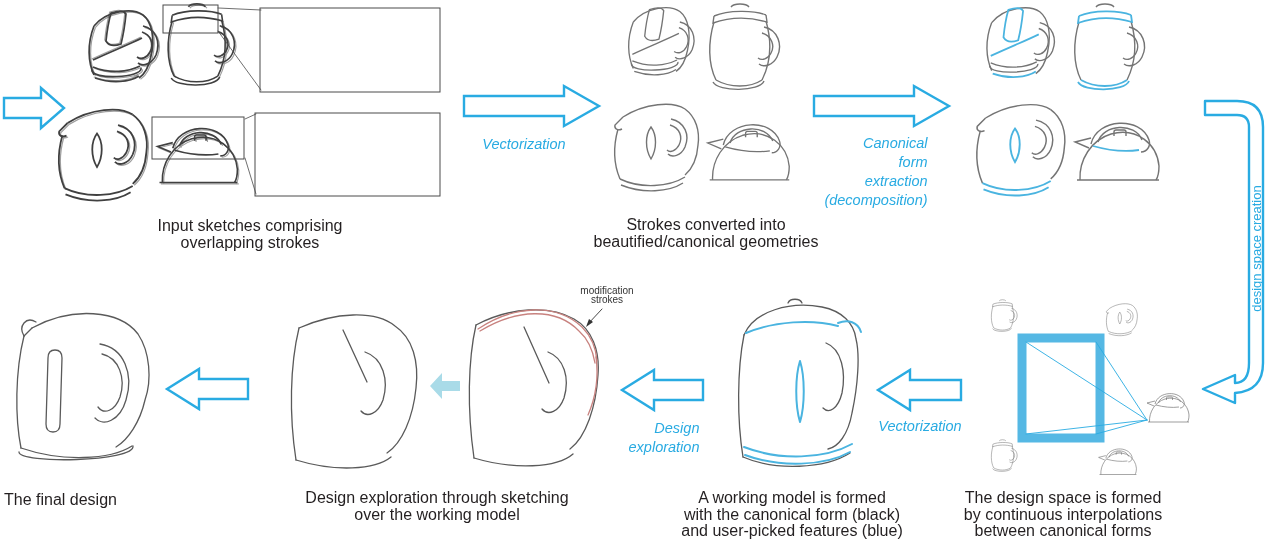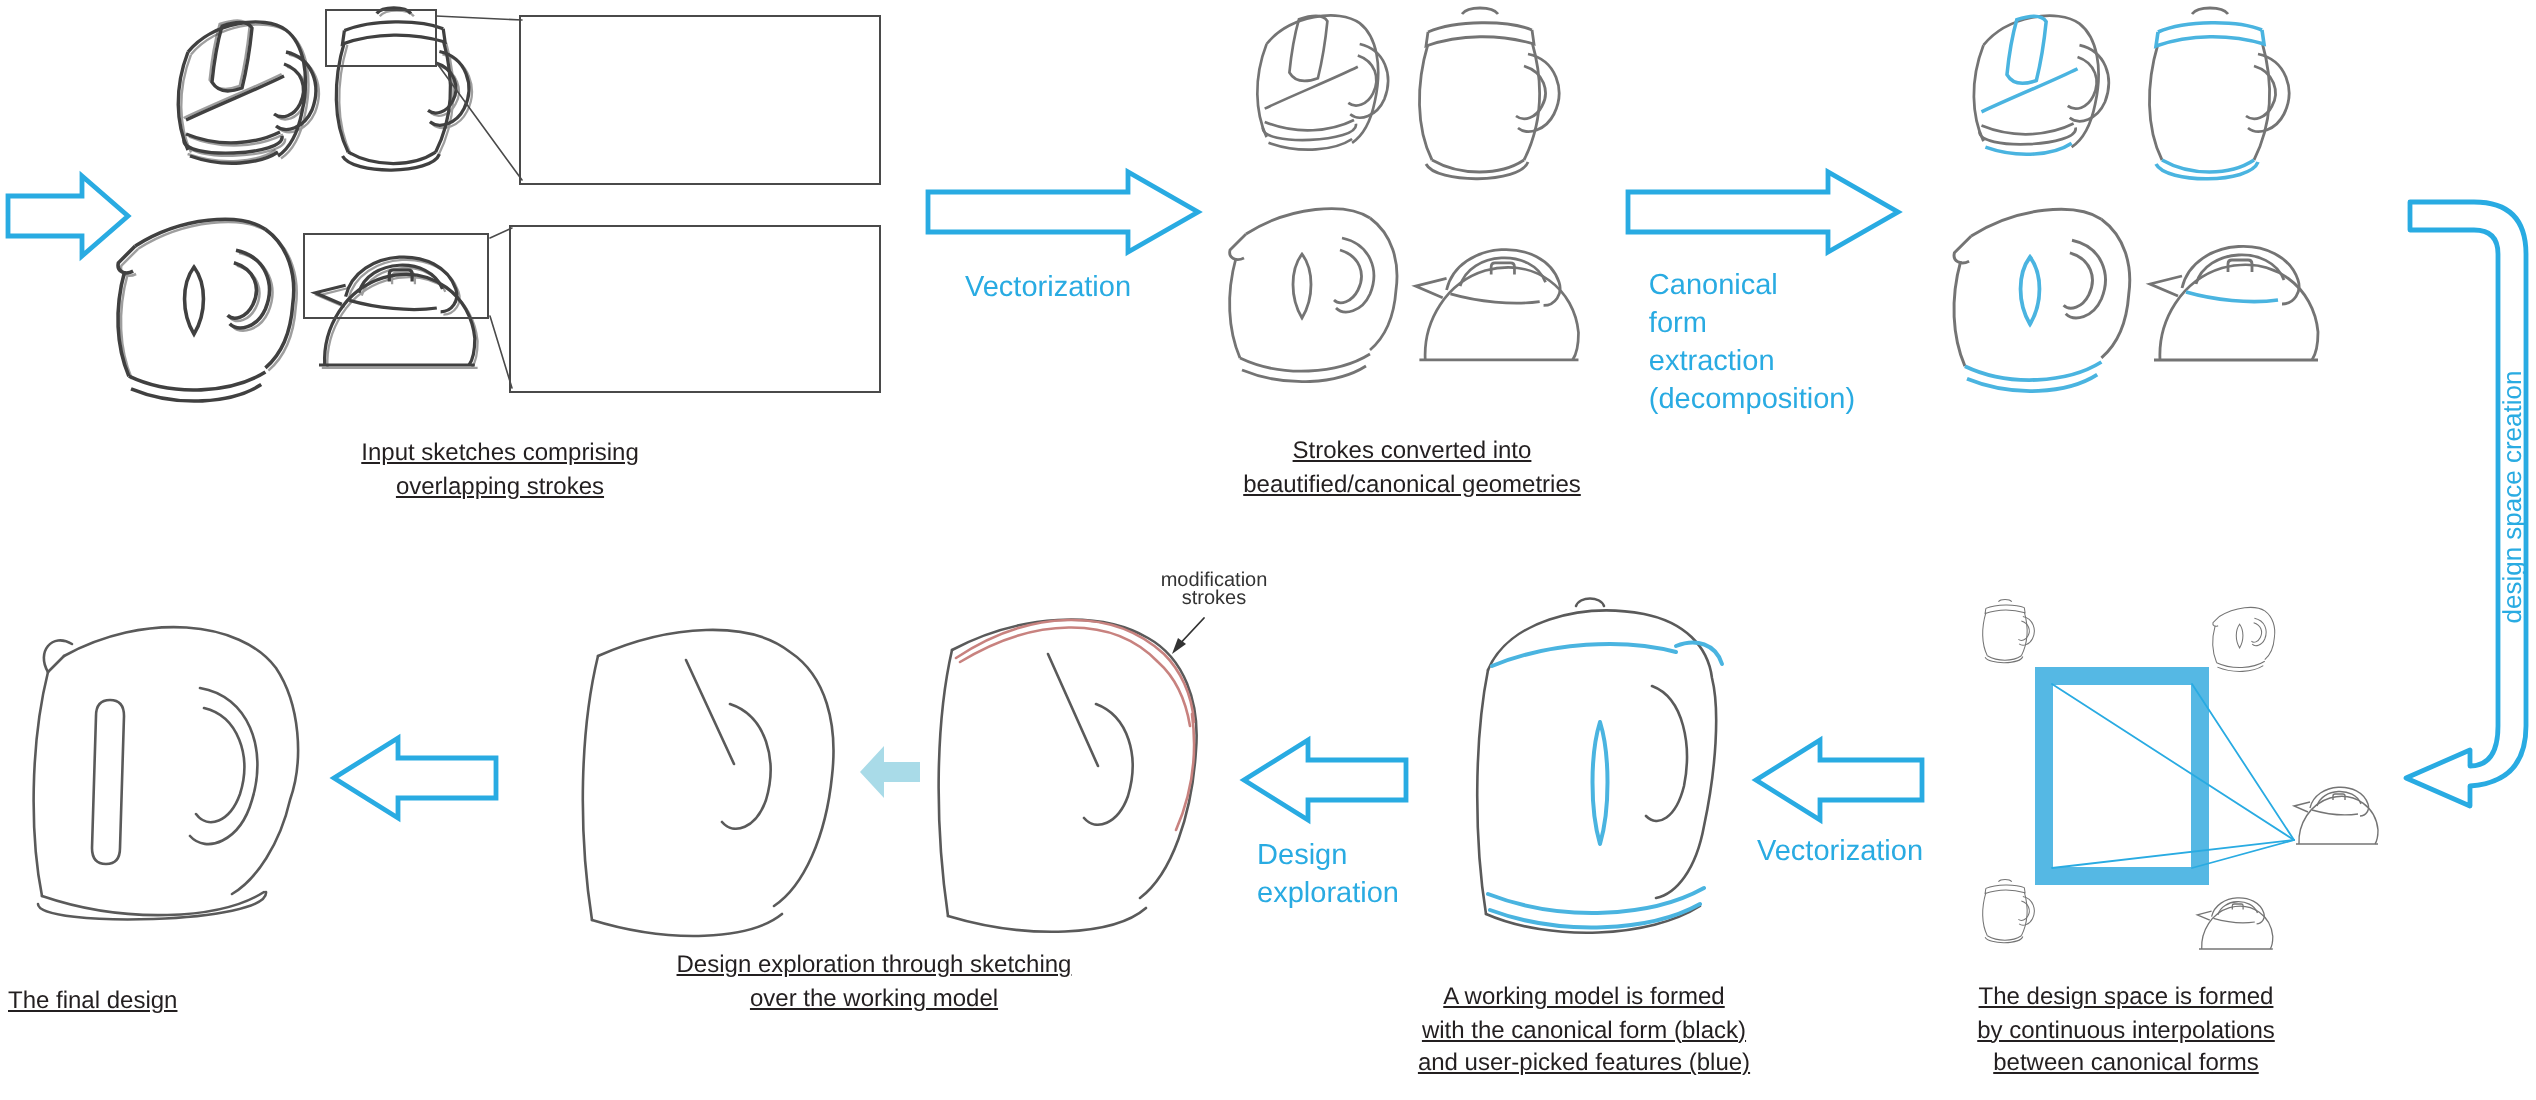--- a/index.html
+++ b/index.html
@@ -17,27 +17,27 @@
   .vec2 path, path.vec2 { stroke:#5a5a5a; stroke-width:1.3px; }
   .featp path { stroke:var(--feature-blue); stroke-width:2px; }
   .redp path { stroke:var(--modification-red); stroke-width:1.3px; }
   .box { fill:none; stroke:#4a4a4a; stroke-width:1px; }
   .thin { stroke:#4a4a4a; stroke-width:0.8px; }
   .oarrow { fill:#ffffff; stroke:var(--accent); stroke-width:2.4px; stroke-linejoin:miter; }
   .parrow { fill:var(--pale-arrow); stroke:none; }
   .dsq { fill:none; stroke:var(--square-blue); stroke-width:9px; }
   .iline { stroke:var(--accent); stroke-width:0.9px; }
   .cap {
-    position:absolute; color:var(--text); font-size:12px; line-height:16.5px;
-    text-align:center; white-space:pre-line; transform:translateX(-50%);text-decoration:underline;
+    position:absolute; color:var(--text); font-size:16px; line-height:16.5px;
+    text-align:center; white-space:pre-line; transform:translateX(-50%);
   }
   .cap.left { transform:none; text-align:right; }
   .alabel {
     position:absolute; color:var(--accent); font-size:14.5px; line-height:19px;
-    text-align:left; white-space:pre-line; transform:translateX(-50%);
+    text-align:right; white-space:pre-line; transform:translateX(-50%);font-style:italic;
   }
   .vlabel {
     position:absolute; left:1166px; top:241px; width:180px; text-align:center;
     color:var(--accent); font-size:13px; transform:rotate(-90deg);
   }
   .tiny {
     position:absolute; color:#333; font-size:10px; line-height:9px; text-align:center;
     white-space:pre-line; transform:translateX(-50%);
   }
 </style>
@@ -308,21 +308,21 @@
 
   <svg class="fig vec2" style="left:275px;top:300px" width="160" height="190">
     <g>
       <path d="M24,28 C15,65 14,115 21,160"></path>
       <path d="M24,28 C60,12 100,10 120,26 C138,38 144,62 141,88 C138,118 127,143 112,153"></path>
       <path d="M21,160 C60,172 100,170 116,157"></path>
       <path d="M68,30 L92,82"></path>
       <path d="M90,52 C108,58 114,80 108,100 C103,114 92,118 86,111"></path>
     </g>
   </svg>
-  <div class="cap" style="left:437px;top:474px">Design exploration through sketching
+  <div class="cap" style="left:437px;top:490px">Design exploration through sketching
 over the working model</div>
 
   <svg class="fig" style="left:165px;top:367px" width="84" height="45">
     <polygon class="oarrow" points="83,12 34,12 34,2 2,22 34,42 34,32 83,32"></polygon>
   </svg>
 
   <svg class="fig vec2" style="left:2px;top:300px" width="165" height="185">
     <g>
       <path d="M22,36 C16,26 24,16 34,22"></path>
       <path d="M30,28 C70,6 118,10 136,34 C148,52 150,80 143,100 C138,122 126,140 114,147"></path>

